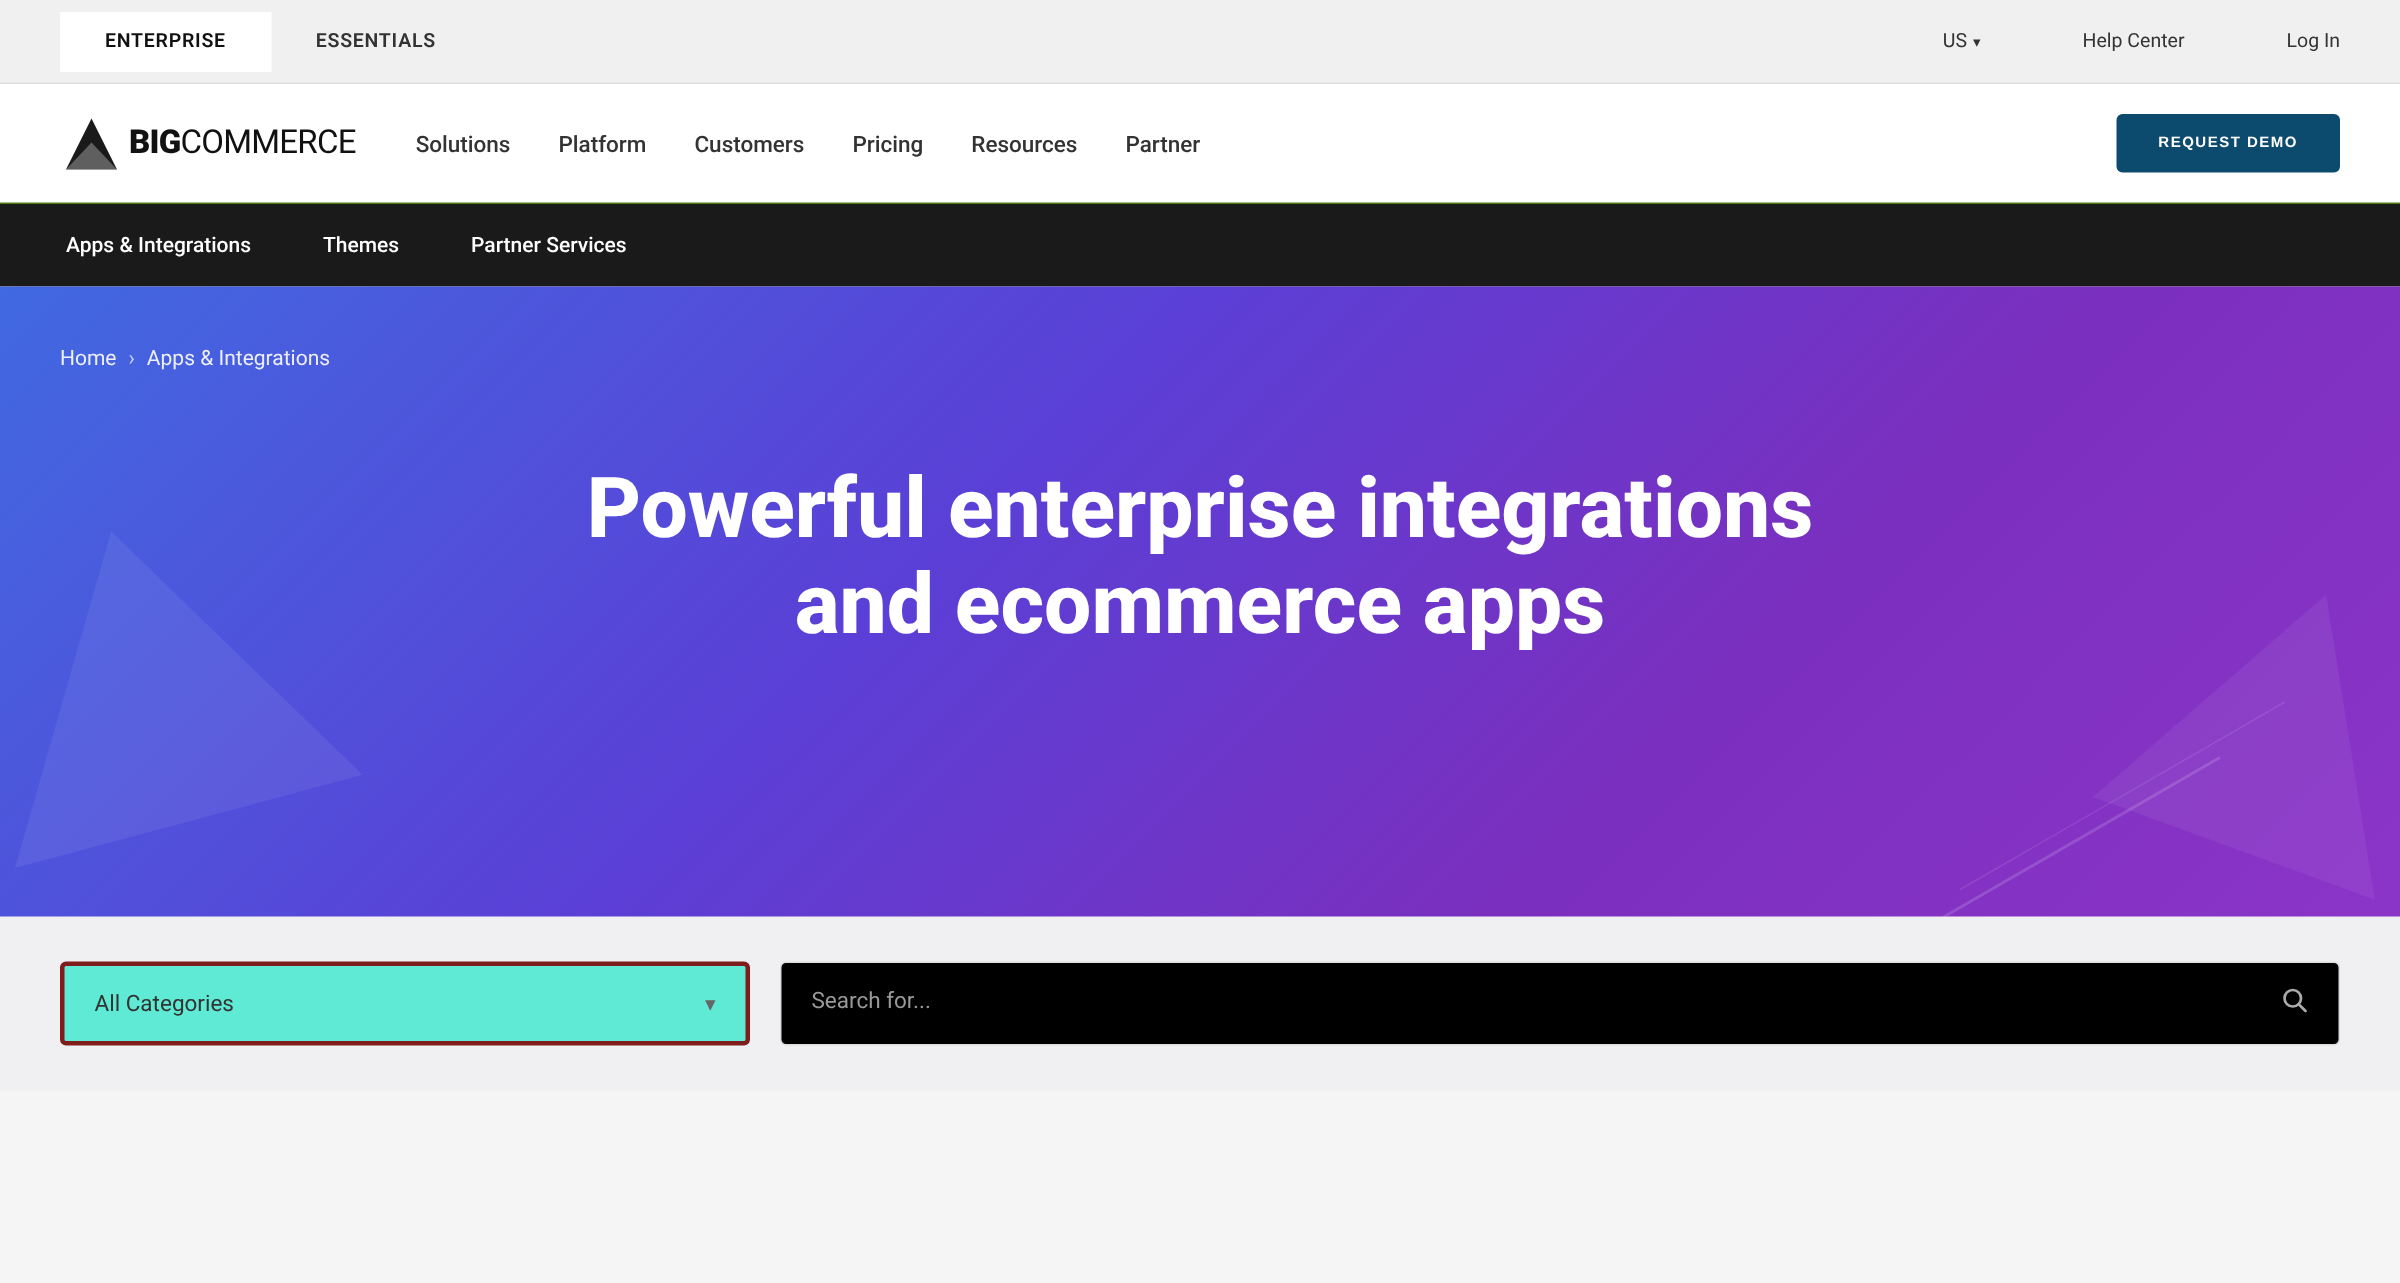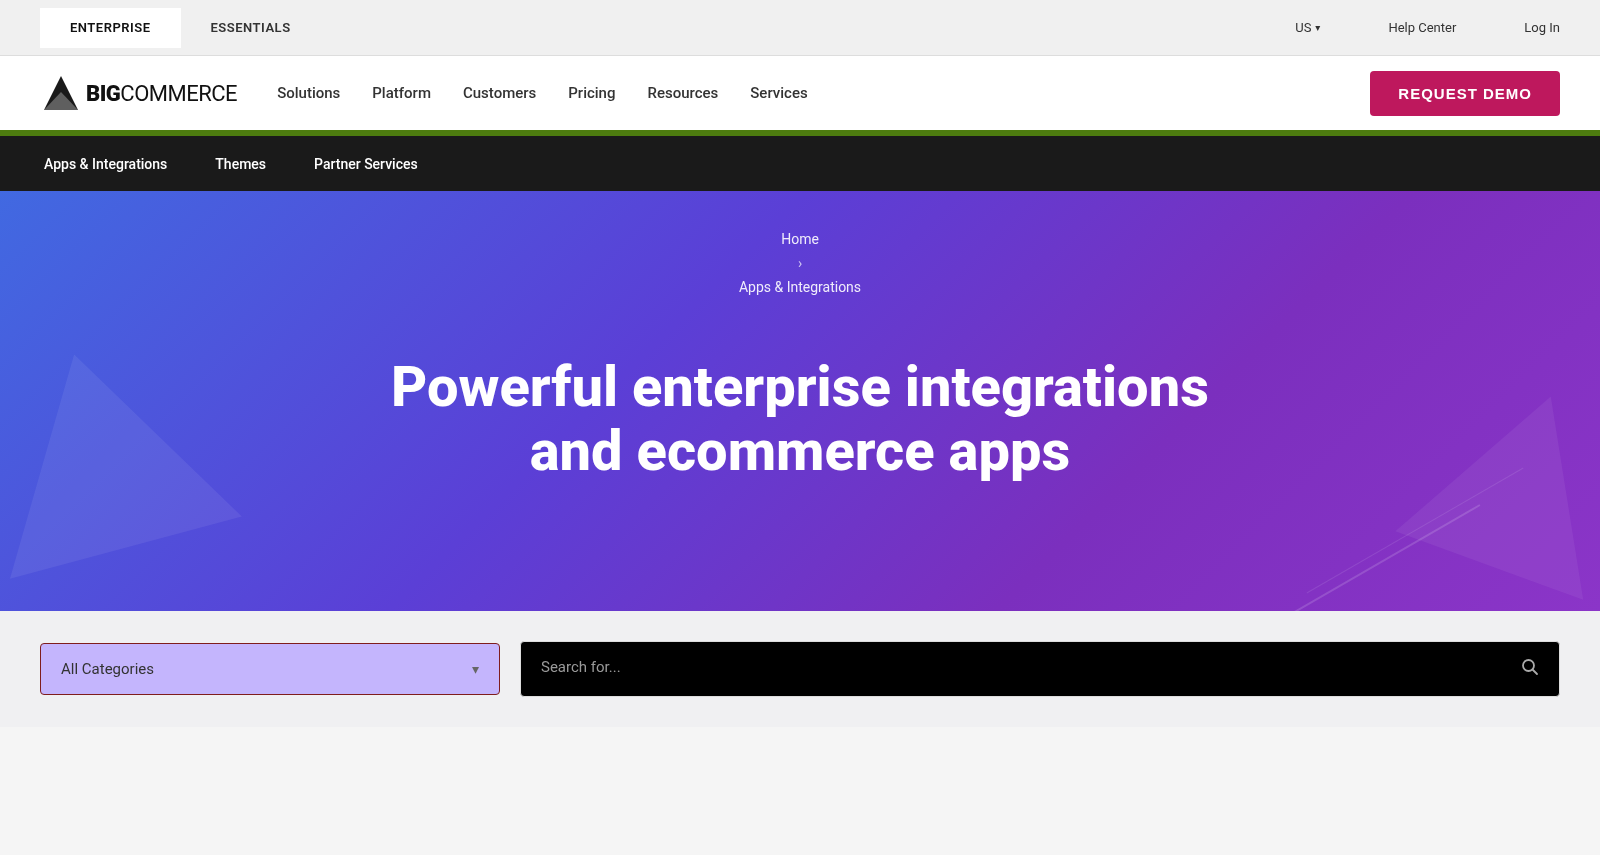--- a/index.html
+++ b/index.html
@@ -53,21 +53,21 @@
     }
 
     
     .main-nav {
       background: #fff;
       display: flex;
       align-items: center;
       justify-content: space-between;
       padding: 0 40px;
       height: 80px;
-      border-bottom: 6px solid #4d7c0f;
+      border-bottom: 1px solid #4d7c0f;
     }
     .nav-left {
       display: flex;
       align-items: center;
       gap: 40px;
     }
     .logo {
       display: flex;
       align-items: center;
       gap: 4px;
@@ -84,25 +84,25 @@
       gap: 32px;
     }
     .nav-link {
       font-size: 15px;
       color: #333;
       cursor: pointer;
       text-decoration: none;
       font-weight: 500;
     }
     .request-demo-btn {
-      background: #be185d;
+      background: #0c4a6e;
       color: #fff;
       border: none;
       padding: 14px 28px;
-      font-size: 15px;
+      font-size: 10px;
       font-weight: 700;
       letter-spacing: 1px;
       cursor: pointer;
       border-radius: 4px;
       text-transform: uppercase;
     }
 
     
     .sub-nav {
       background: #1a1a1a;
@@ -126,21 +126,20 @@
       padding: 40px 40px 80px 40px;
       min-height: 420px;
       position: relative;
       overflow: hidden;
     }
     .breadcrumb {
       display: flex;
       align-items: center;
       gap: 8px;
       margin-bottom: 60px;
-      flex-direction: column;
     }
     .breadcrumb-item {
       font-size: 14px;
       color: rgba(255,255,255,0.9);
       cursor: pointer;
     }
     .breadcrumb-separator {
       color: rgba(255,255,255,0.7);
       font-size: 14px;
     }
@@ -198,22 +197,22 @@
 
     
     .filter-section {
       background: #f0f0f2;
       padding: 30px 40px;
       display: flex;
       gap: 20px;
       align-items: center;
     }
     .category-select {
-      background: #c4b5fd;
-      border: 1px solid #7f1d1d;
+      background: #5eead4;
+      border: 3px solid #7f1d1d;
       border-radius: 4px;
       padding: 16px 20px;
       font-size: 15px;
       color: #333;
       display: flex;
       align-items: center;
       justify-content: space-between;
       width: 460px;
       cursor: pointer;
     }
@@ -268,21 +267,21 @@
       <span style="font-size:22px;font-weight:900;color:#111;letter-spacing:-0.5px;">
         <span style="font-weight:900;">BIG</span><span style="font-weight:400;">COMMERCE</span>
       </span>
     </a>
     <div class="nav-links">
       <a class="nav-link">Solutions</a>
       <a class="nav-link">Platform</a>
       <a class="nav-link">Customers</a>
       <a class="nav-link">Pricing</a>
       <a class="nav-link">Resources</a>
-      <a class="nav-link">Services</a>
+      <a class="nav-link">Partner</a>
     </div>
   </div>
   <button class="request-demo-btn">REQUEST DEMO</button>
 </nav>
 
 <div class="sub-nav">
   <div class="sub-nav-item">Apps &amp; Integrations</div>
   <div class="sub-nav-item">Themes</div>
   <div class="sub-nav-item">Partner Services</div>
 </div>

